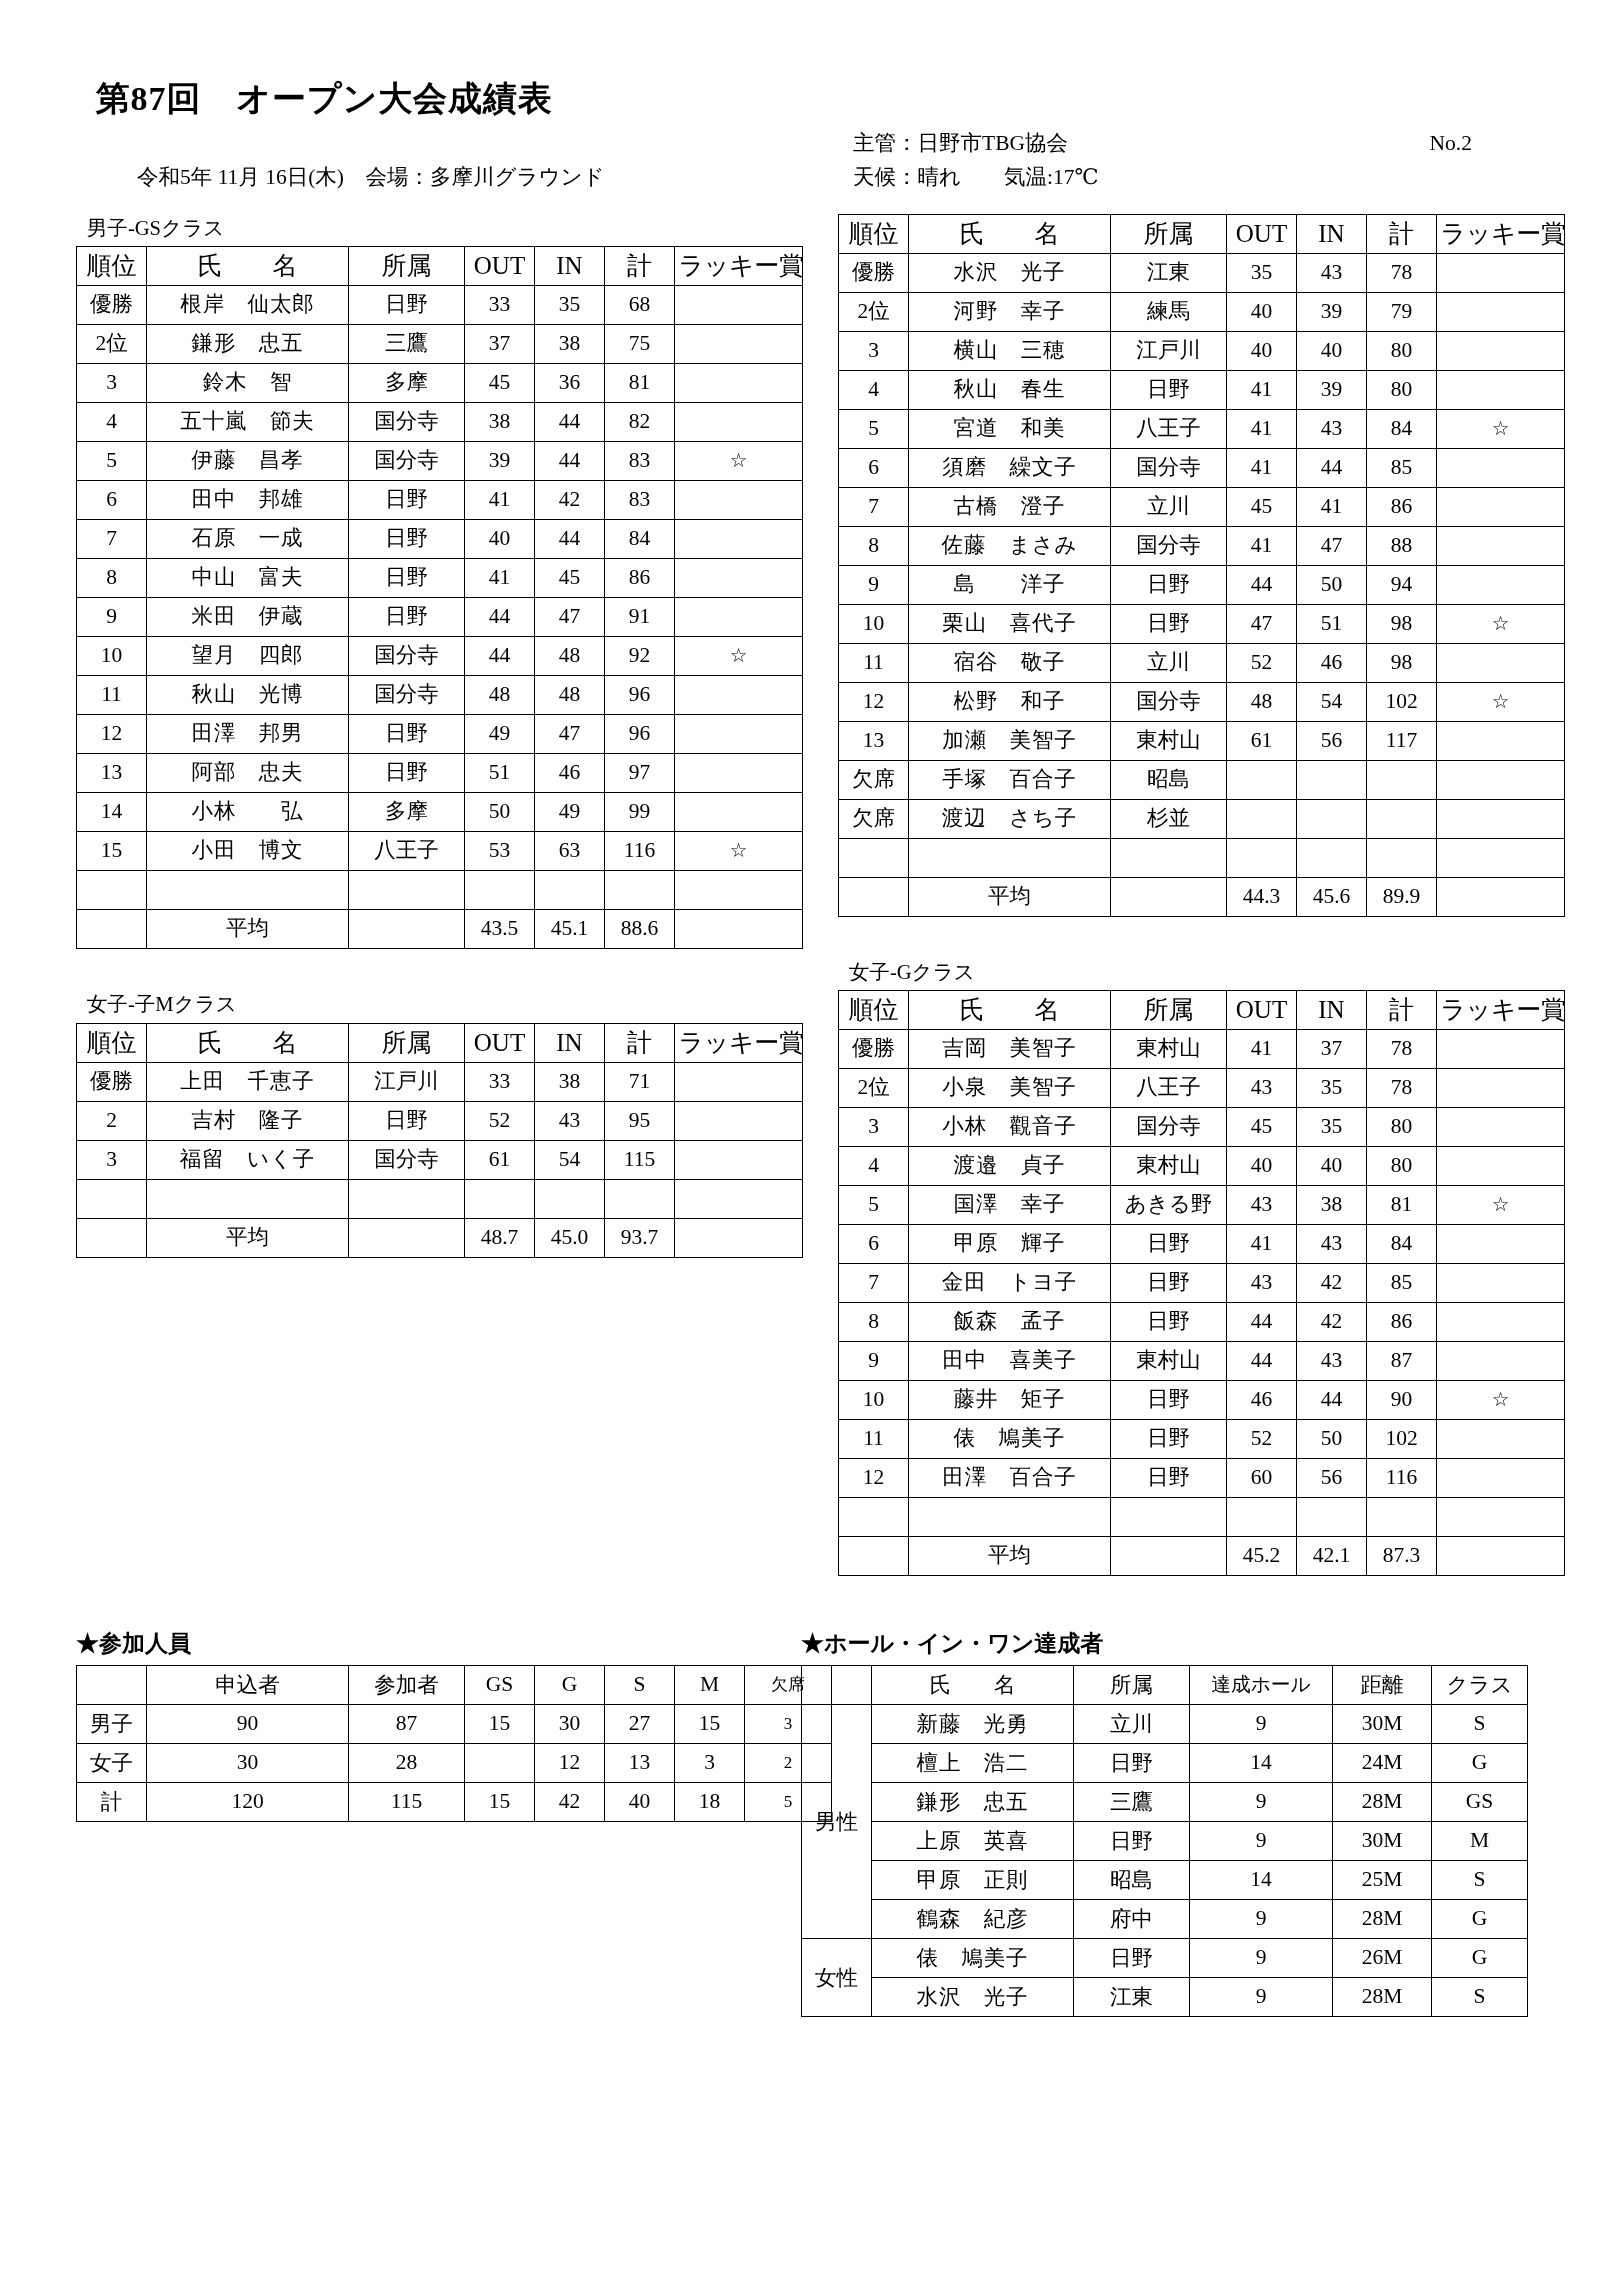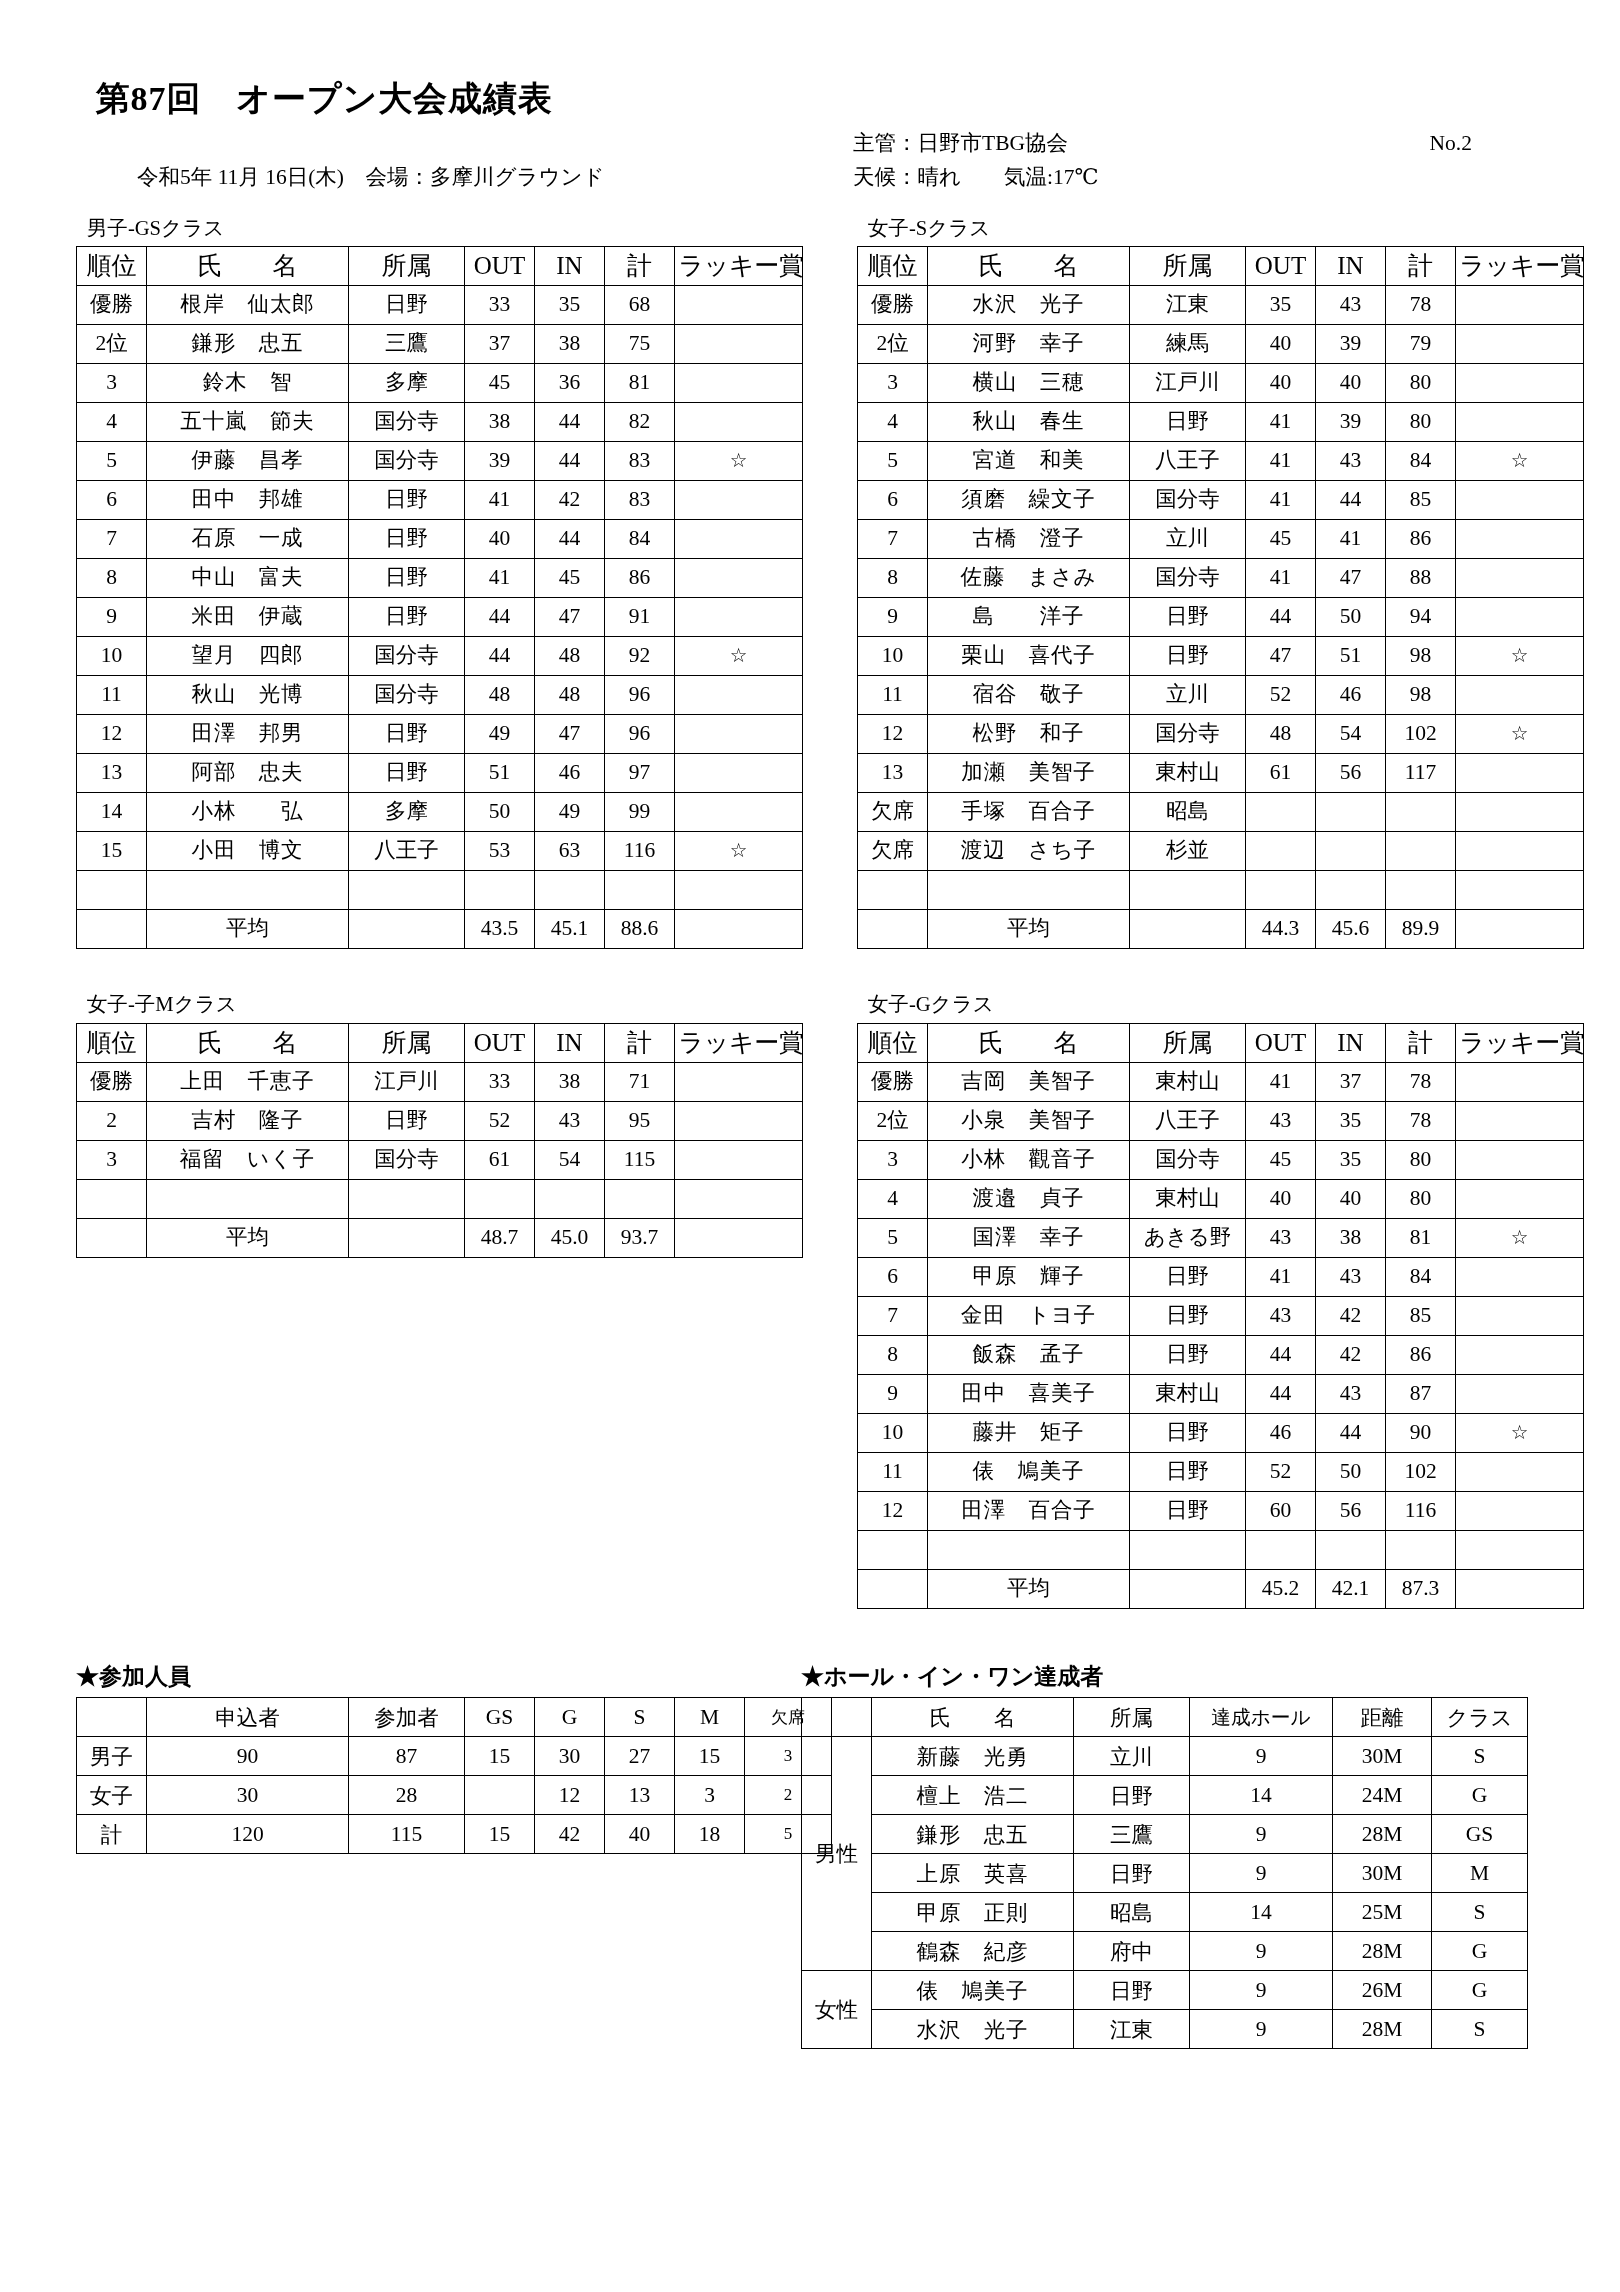--- a/index.html
+++ b/index.html
@@ -35,21 +35,21 @@
   }
   .header-left { width: 716px; }
   .header-right { position: relative; flex: 1; }
   .header-right .line { display: flex; }
   .header-right .seg1 { width: 296px; }
   .no-label { position: absolute; right: 72px; top: 0; }
 
   
   .columns {
     display: flex;
-    gap: 56px;
+    gap: 37px;
     margin-top: 19.7px;
   }
   .col { width: 725px; }
   .block { margin-bottom: 0; }
   .block-title {
     font-size: 20.6px;
     margin: 0 0 4.5px 10.7px;
   }
   .gap-between { height: 41px; }
 
@@ -398,21 +398,20 @@
               </tr>
             </tbody>
         </table>
       </div>
 
     </div>
 
     <div class="col">
 
       <div class="block">
-        <div class="block-title">女子-Sクラス</div>
         <table class="grid">
           <thead>
             <tr>
               <th class="c-rank">順位</th>
               <th class="c-name">氏　　名</th>
               <th class="c-club">所属</th>
               <th class="c-out">OUT</th>
               <th class="c-in">IN</th>
               <th class="c-tot">計</th>
               <th class="c-lucky">ラッキー賞</th>

